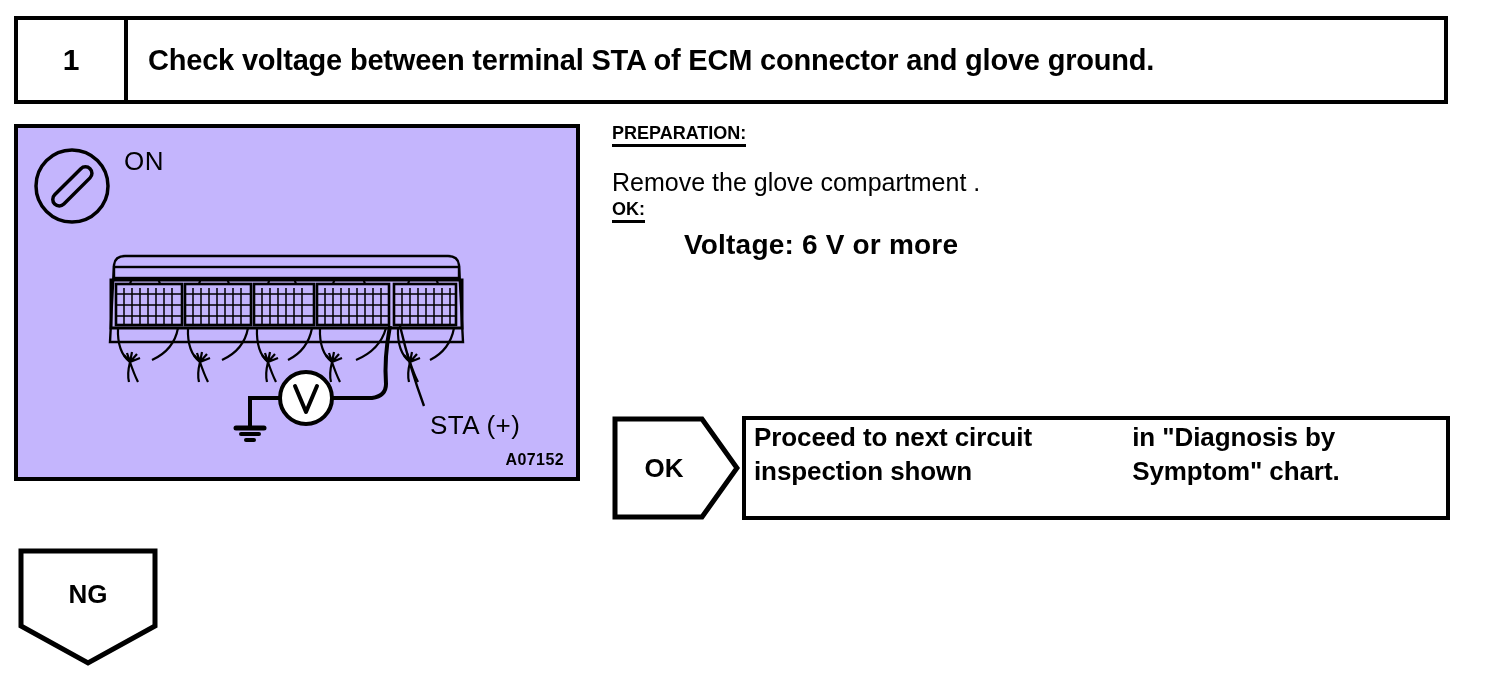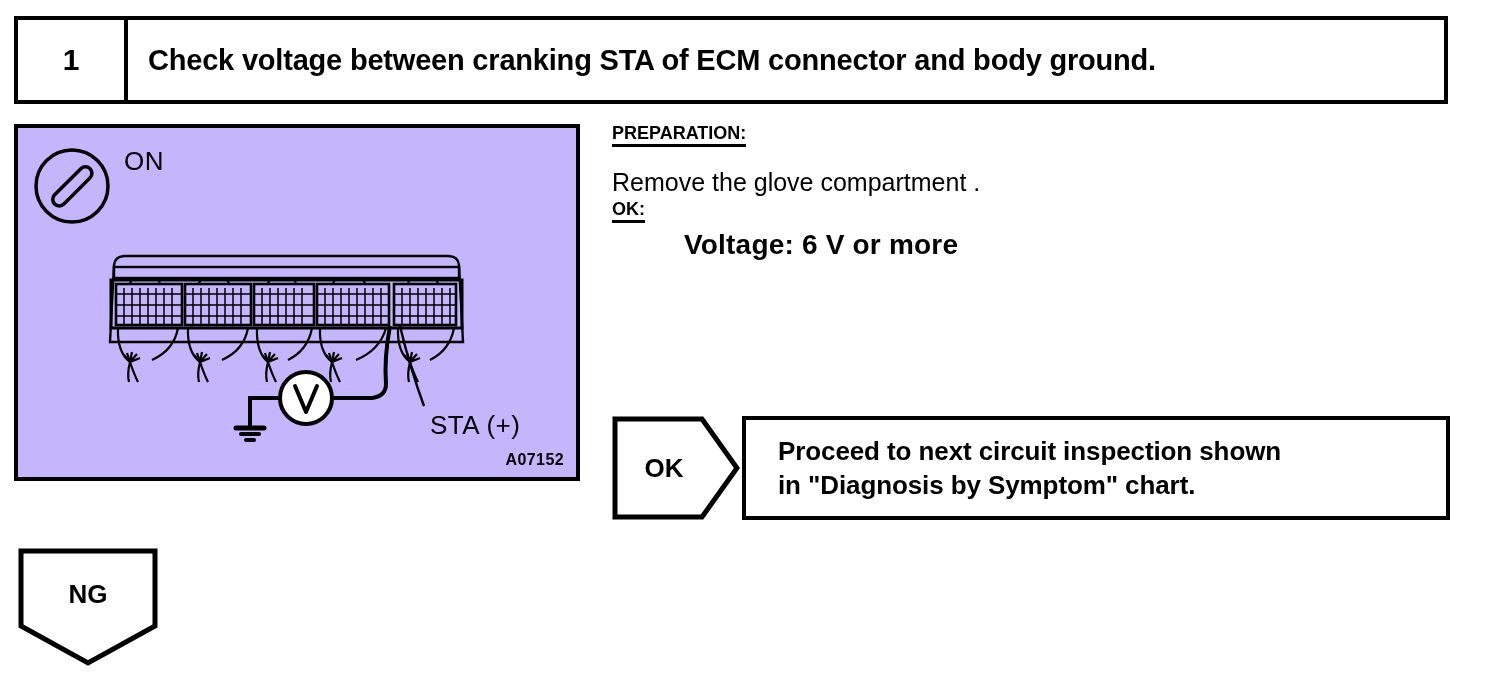--- a/index.html
+++ b/index.html
@@ -151,23 +151,23 @@
   }
   #ok-result-box {
     position: absolute;
     left: 130px;
     top: 0;
     width: 708px;
     height: 104px;
     border: 4px solid #000;
     box-sizing: border-box;
     display: flex;
-    flex-direction: column;
+    flex-direction: row;
     justify-content: center;
-    padding-left: 32px;
+    padding-left: 8px;
   }
   #ok-result-box .line {
     font-size: 26px;
     font-weight: bold;
     line-height: 1.32;
     letter-spacing: -0.1px;
   }
 
   
   #ng-branch {
@@ -191,21 +191,21 @@
   }
 </style>
 </head>
 <body>
 
 <div id="step-header">
   <div id="step-number-cell">
     <span>1</span>
   </div>
   <div id="step-title-cell">
-    <span>Check voltage between cranking STA of ECM connector and body ground.</span>
+    <span>Check voltage between terminal STA of ECM connector and glove ground.</span>
   </div>
 </div>
 
 <div id="illustration-panel">
 
   <svg id="illustration-svg" width="558" height="349" viewBox="0 0 558 349">
 
     <g>
       <circle cx="54" cy="58" r="36" fill="none" stroke="#000" stroke-width="3.5"></circle>
       <rect x="29" y="52" width="50" height="13" rx="6.5" ry="6.5" fill="none" stroke="#000" stroke-width="3.5" transform="rotate(-45 54 58)"></rect>

